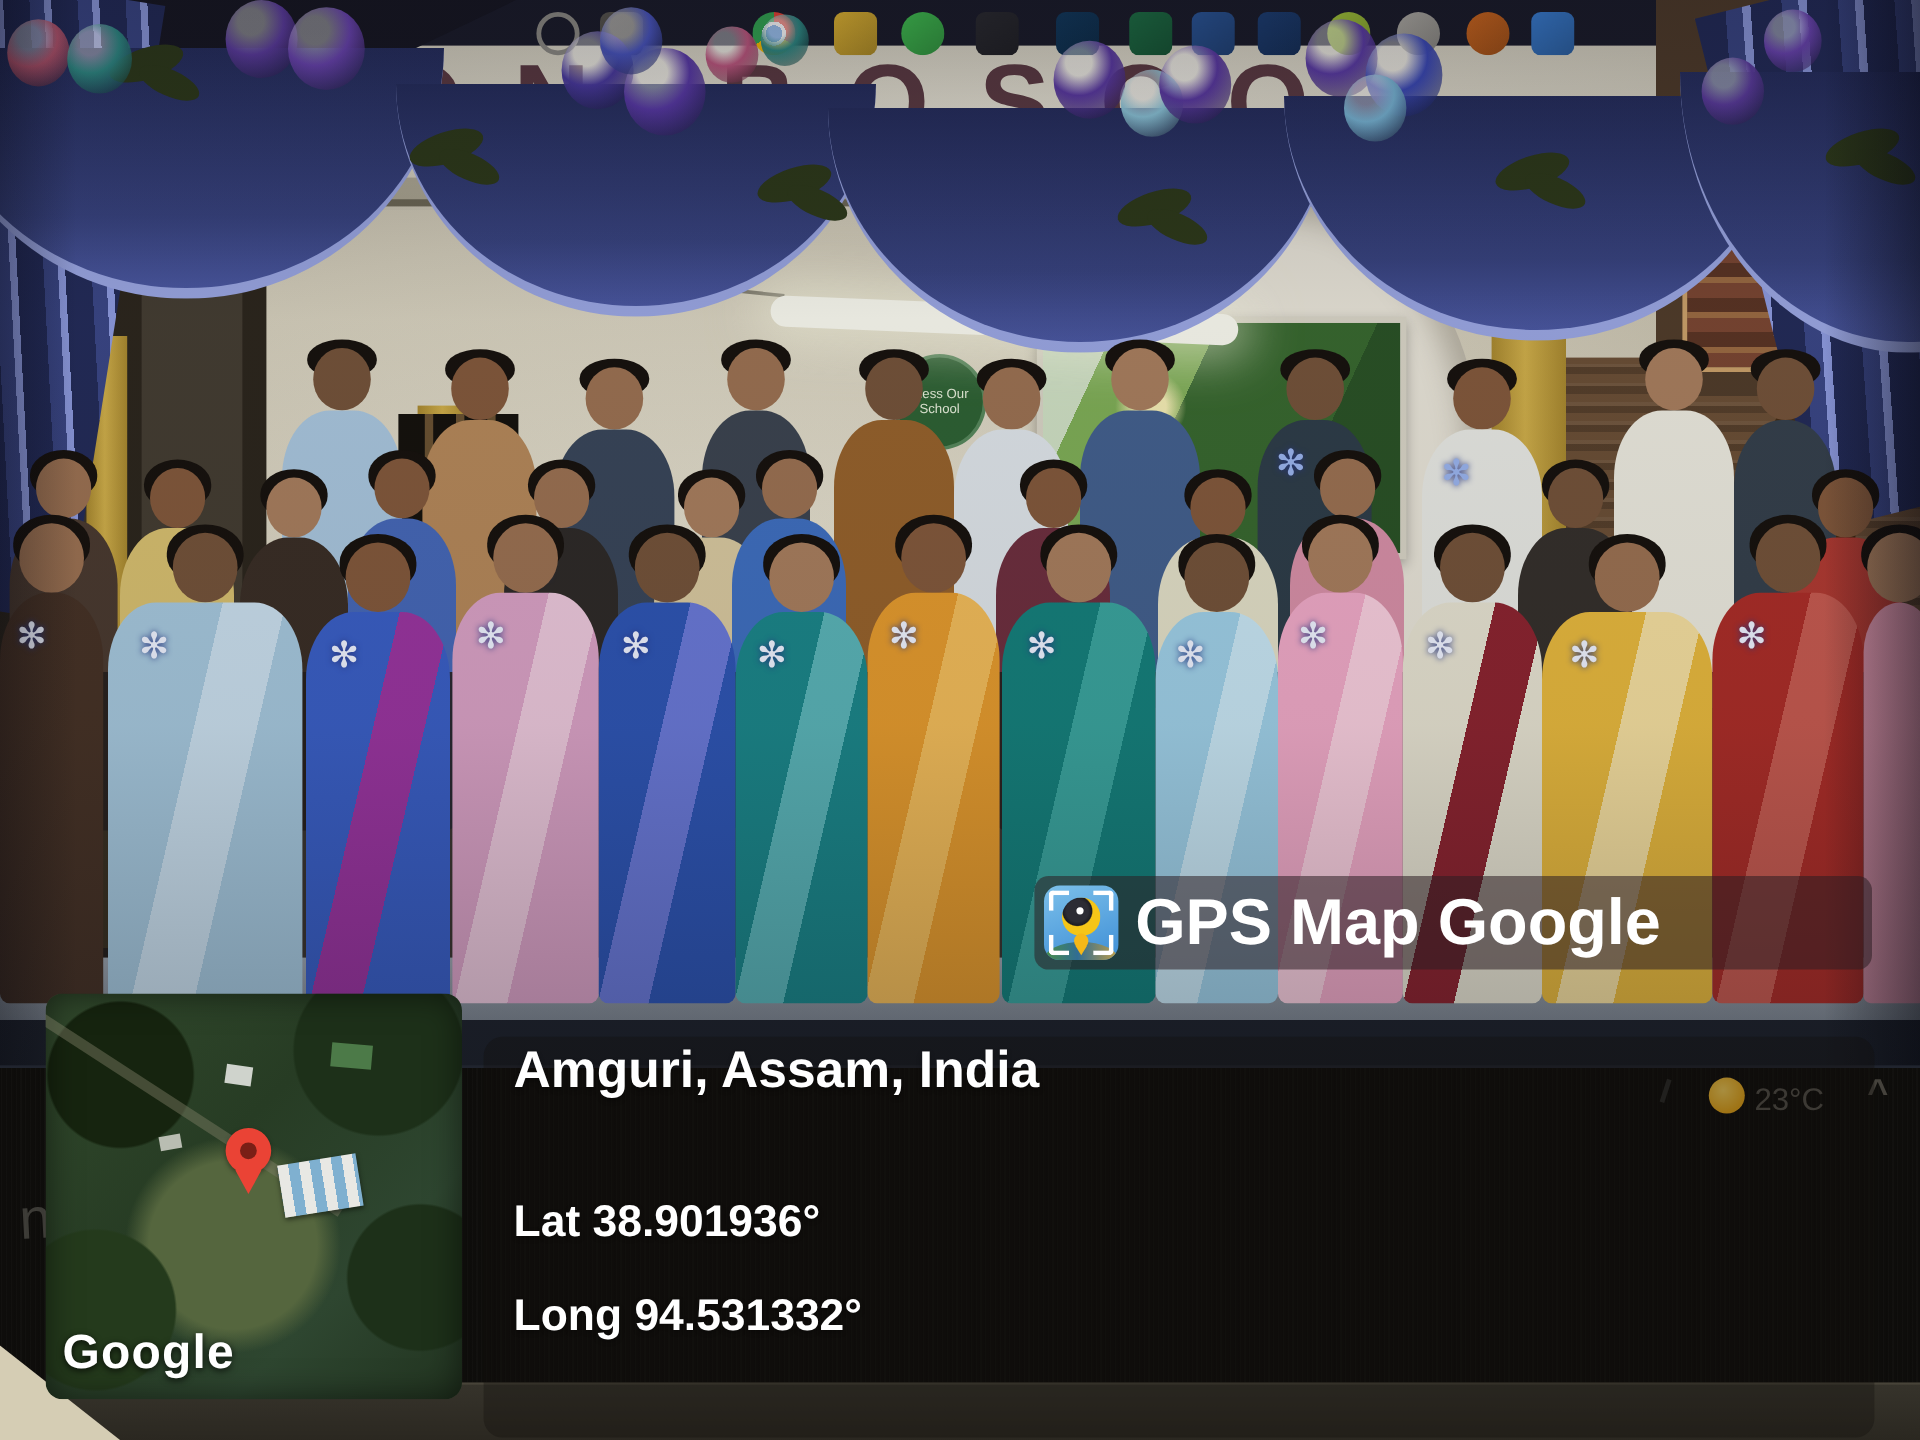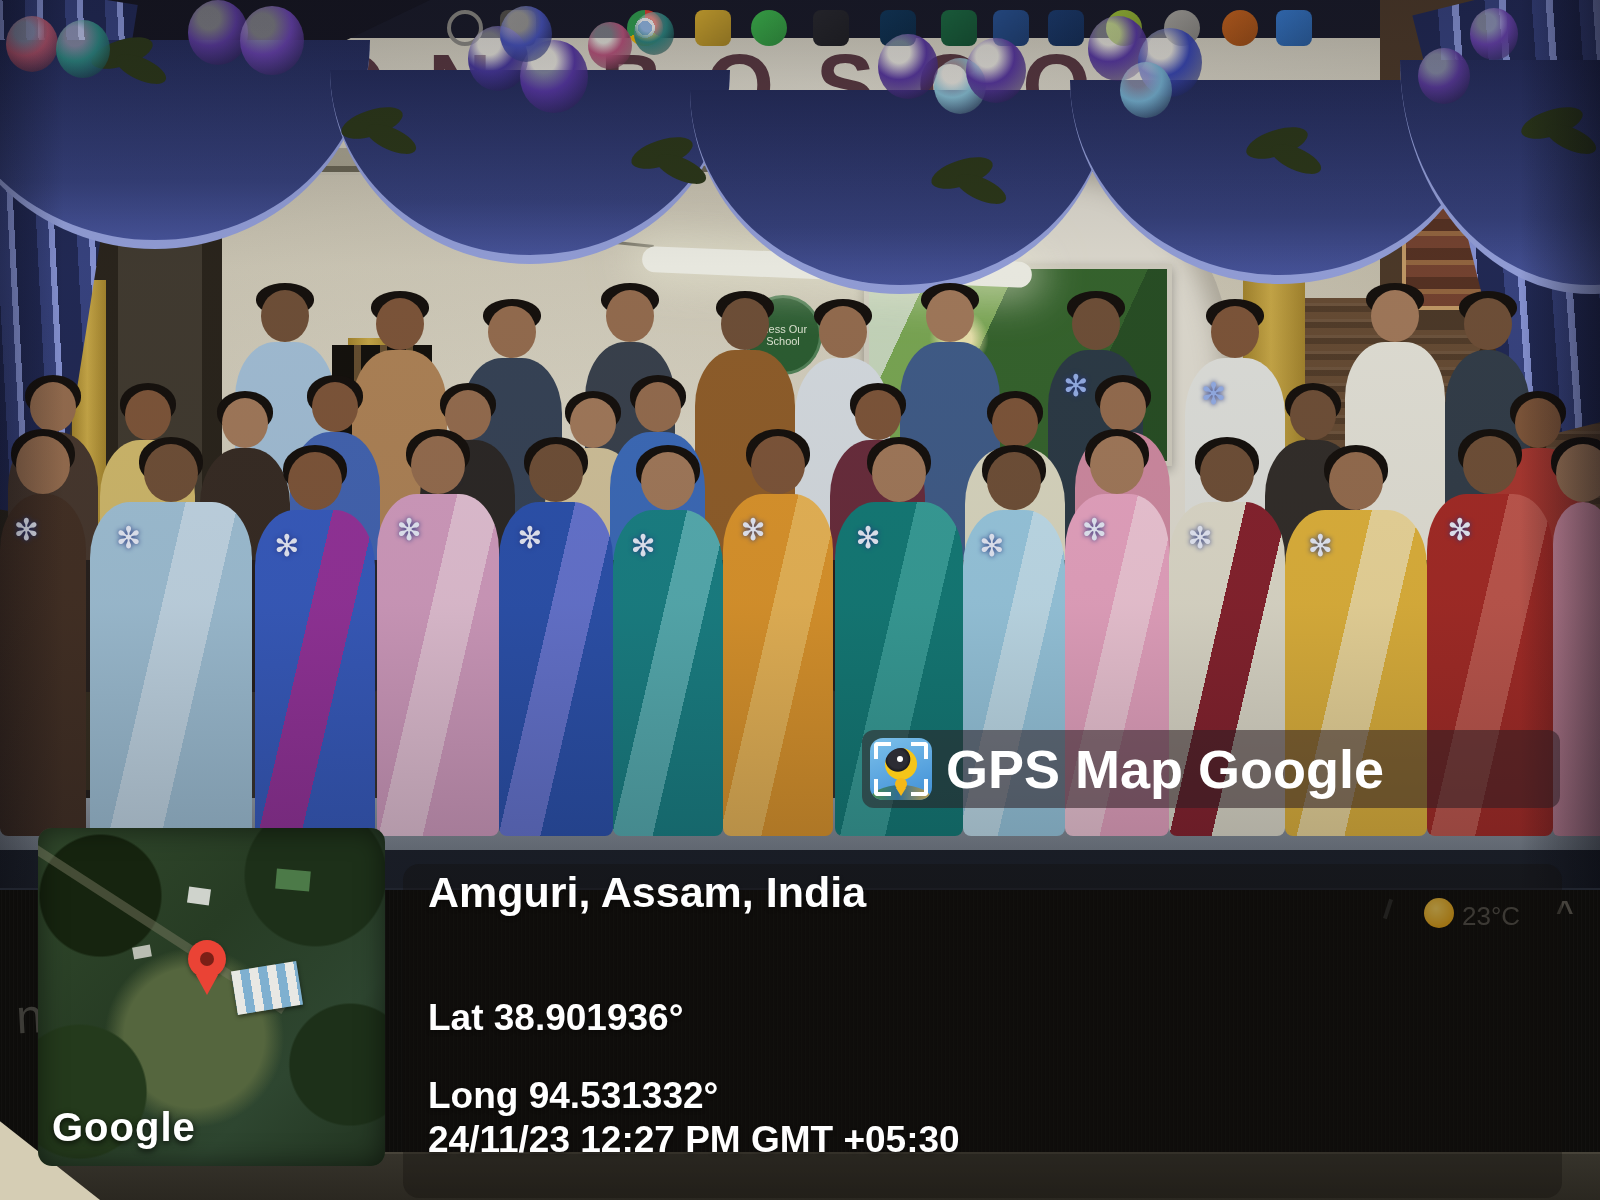--- a/index.html
+++ b/index.html
@@ -489,21 +489,20 @@
         <span class="bk bl"></span>
         <span class="bk br"></span>
     </span>
     <span class="badge-label">GPS Map Google</span>
   </div>
 
   <div class="abs panel">
     <div class="ov-text ov-title">Amguri, Assam, India</div>
     <div class="ov-text ov-lat">Lat 38.901936°</div>
     <div class="ov-text ov-long">Long 94.531332°</div>
-    <div class="ov-text ov-time">24/11/23 12:27 PM GMT +05:30</div>
   </div>
 
   <div class="abs map">
     <div class="road"></div>
     <div class="bldg" style="left:150px;top:60px;width:22px;height:16px;background:#cfd3cc;transform:rotate(8deg)"></div>
     <div class="bldg" style="left:95px;top:118px;width:18px;height:12px;background:#b9bdb2;transform:rotate(-10deg)"></div>
     <div class="bldg" style="left:238px;top:42px;width:34px;height:20px;background:#4c7a48;transform:rotate(5deg)"></div>
     <div class="bldg" style="left:196px;top:138px;width:66px;height:44px;transform:rotate(-9deg);
          background:repeating-linear-gradient(90deg,#e8e8e4 0 9px,#7fb0d0 9px 18px);box-shadow:0 2px 4px rgba(0,0,0,.5)"></div>
     <div class="pinhead"></div>

